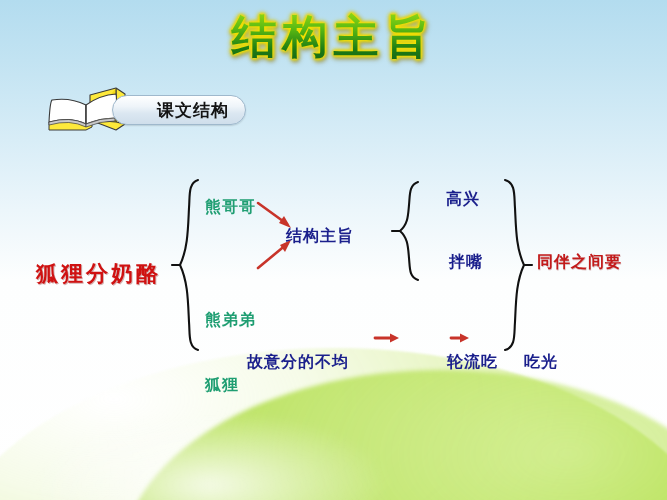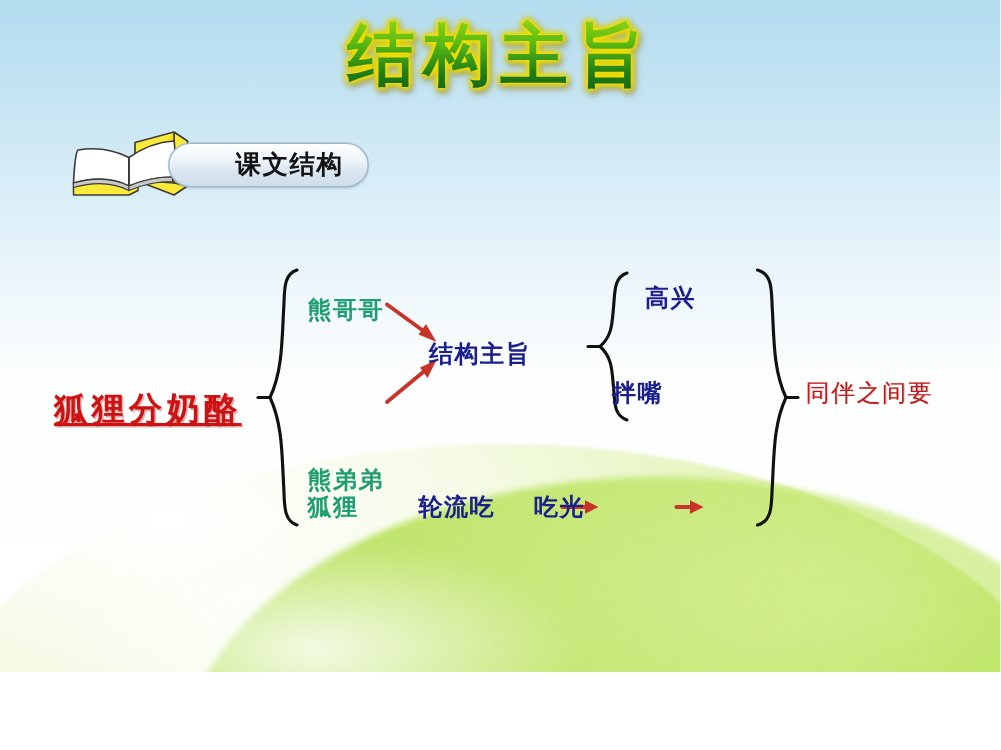--- a/index.html
+++ b/index.html
@@ -9,21 +9,21 @@
   body {
     width: 667px;
     height: 500px;
     overflow: hidden;
     font-family: "DejaVu Sans", "Liberation Sans", sans-serif;
   }
 
   #slide {
     position: relative;
     width: 667px;
-    height: 448px;
+    height: 500px;
     background: linear-gradient(to bottom,
         #b3dcef 0%,
         #c2e3f2 12%,
         #d8edf7 28%,
         #ecf6fb 42%,
         #fdfefe 56%,
         #ffffff 100%);
     overflow: hidden;
   }
 
@@ -145,37 +145,36 @@
     white-space: nowrap;
     line-height: 1.22;
   }
   .n-red-main {
     font-size: 22px;
     font-weight: bold;
     color: #cf1111;
     letter-spacing: 3px;
     text-shadow: 1px 1px 0.6px rgba(120,0,0,0.30);
     font-family: "DejaVu Serif", "Liberation Serif", serif;
-    text-decoration: underline;
   }
   .n-teal {
     font-size: 16px;
     font-weight: bold;
     color: #1f9e72;
     letter-spacing: 1px;
   }
   .n-blue {
     font-size: 16px;
     font-weight: bold;
     color: #1a1f8c;
     letter-spacing: 1px;
   }
   .n-red-concl {
     font-size: 16px;
-    font-weight: normal;
+    font-weight: bold;
     color: #c21a1a;
     letter-spacing: 1px;
     text-align: center;
     text-shadow: 0.6px 0.6px 0.5px rgba(120,0,0,0.25);
     font-family: "DejaVu Serif", "Liberation Serif", serif;
   }
   .bottom-row {
     position: absolute;
     display: flex;
     align-items: center;
@@ -265,26 +264,27 @@
   </svg>
 
   <div class="node n-red-main" style="left:36px; top:260px;">狐狸分奶酪</div>
 
   <div class="node n-teal" style="left:205px; top:197px;">熊哥哥</div>
 
   <div class="node n-teal" style="left:205px; top:262px;margin-top:48px;">熊弟弟</div>
 
   <div class="node n-blue" style="left:286px; top:226px;">结构主旨</div>
 
-  <div class="node n-blue" style="left:430px; top:189px;">高兴</div>
-
-  <div class="node n-blue" style="left:408px; top:252px;">拌嘴</div>
+  <div class="node n-blue" style="left:446px; top:189px;">高兴</div>
+
+  <div class="node n-blue" style="left:449px; top:252px;">拌嘴</div>
 
   <div class="bottom-row" style="left:205px; top:328px;">
-    <span class="n-teal" style="margin-right:8px;">狐狸</span>
+    <span class="n-teal" style="margin-right:8px;margin-top:47px;">狐狸</span>
+    <span class="n-blue" style="margin-right:66px;">故意分的不均</span>
     <span class="n-blue" style="margin-right:26px;margin-left:32px;">轮流吃</span>
     <span class="n-blue">吃光</span>
   </div>
 
   <div class="node n-red-concl" style="left:537px; top:252px;">
     <div>同伴之间要</div>
   </div>
 
 </div>
 

